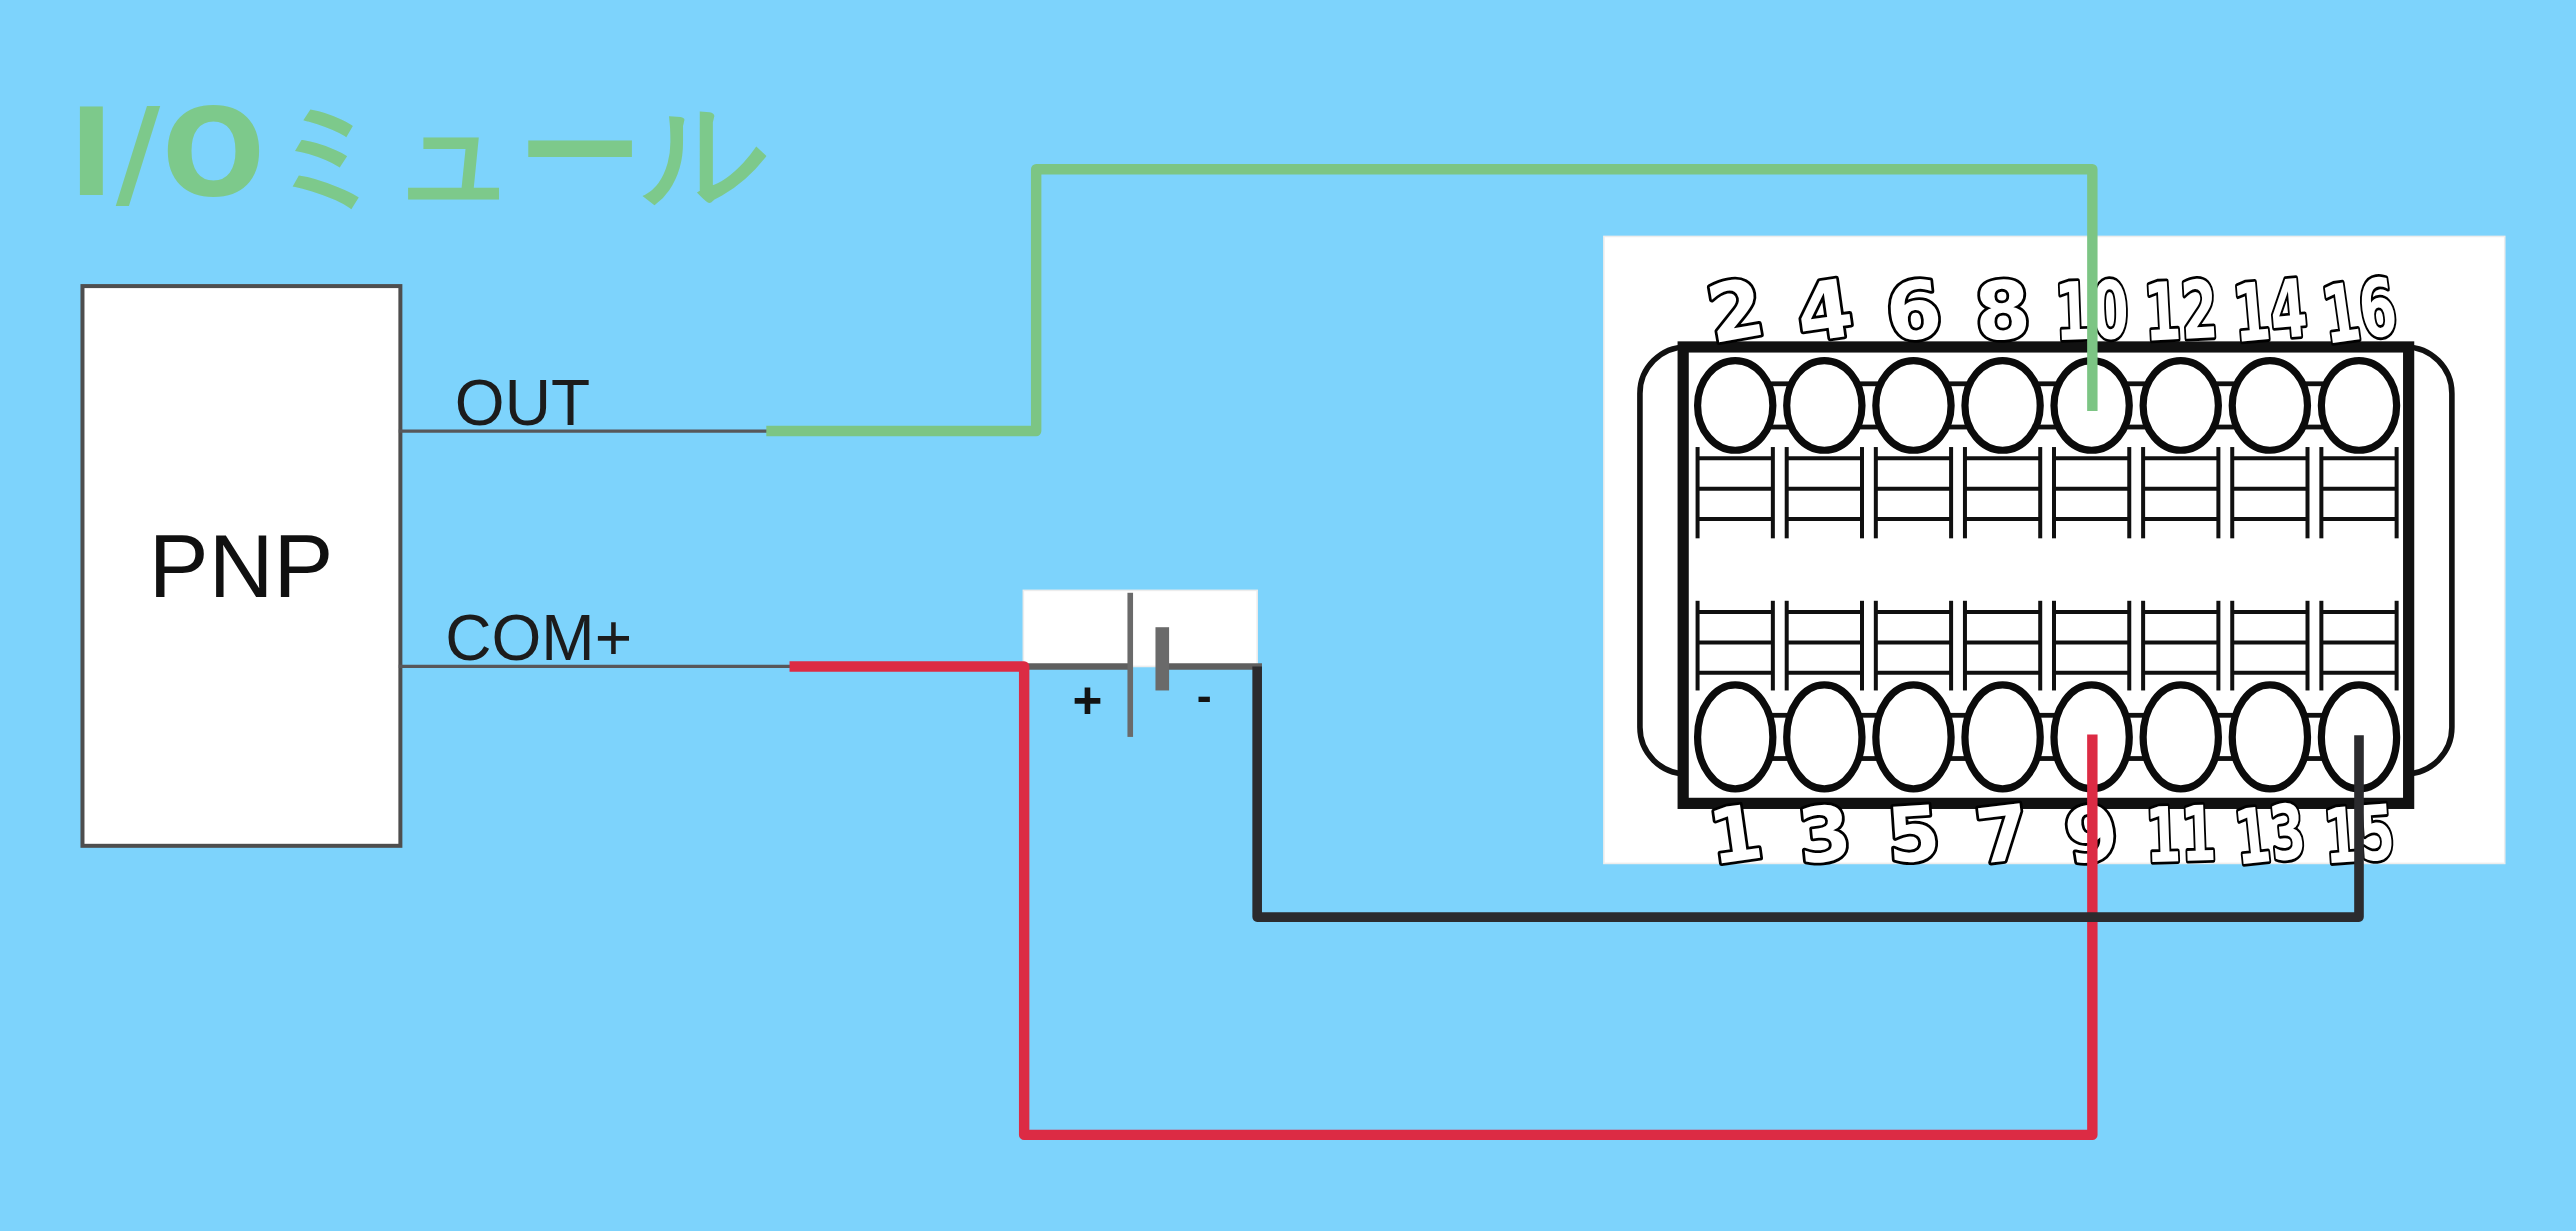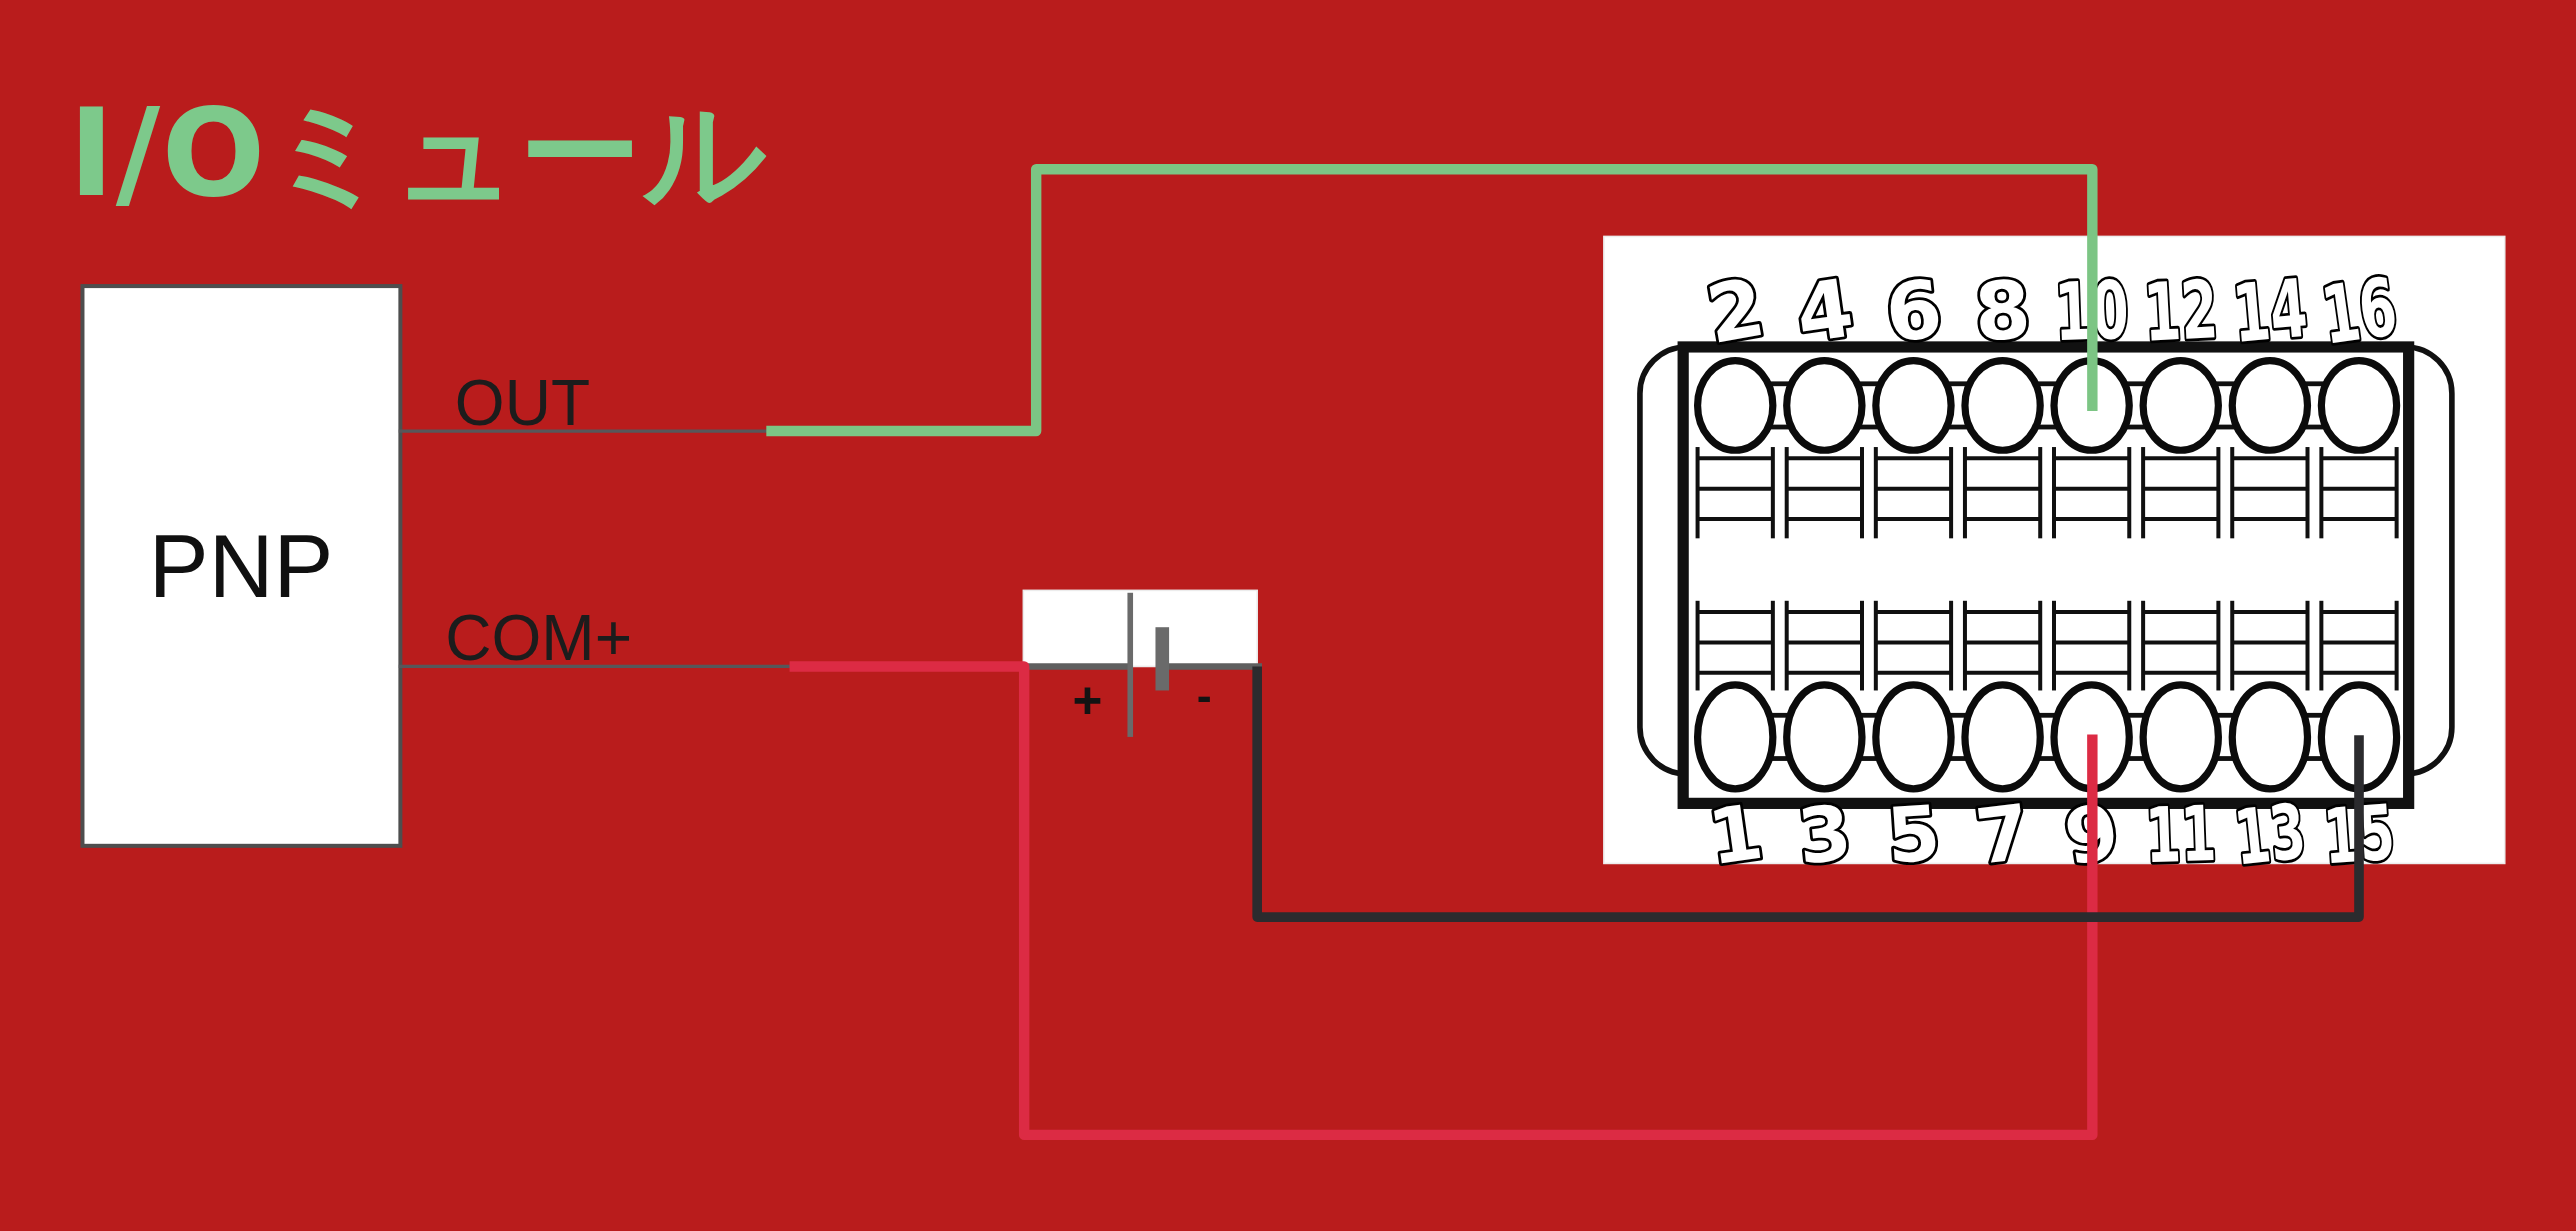--- a/index.html
+++ b/index.html
@@ -1,16 +1,16 @@
 <!DOCTYPE html>
 <html style="font-size:13px"><head>
 <meta charset="utf-8">
 <style>
   html,body{margin:0;padding:0;background:#fff;}
-  .stage{position:relative;width:2576px;height:1232px;background:#b91c1c;overflow:hidden;}
+  .stage{position:relative;width:2576px;height:1232px;background:#7dd3fc;overflow:hidden;}
   svg{display:block;}
   .title-text{font-family:"DejaVu Sans",sans-serif;font-weight:700;font-size:152px;letter-spacing:2px;}
   .label-text{font-family:"Liberation Sans",sans-serif;font-size:80px;fill:#1c1c1c;}
   .device-text{font-family:"Liberation Sans",sans-serif;font-size:112px;fill:#101010;}
   .sign-text{font-family:"Liberation Sans",sans-serif;font-weight:700;fill:#131313;}
   .pin-num{font-family:"DejaVu Sans",sans-serif;font-weight:700;fill:#ffffff;stroke:#000000;stroke-width:7px;paint-order:stroke fill;stroke-linejoin:round;}
 </style>
 </head>
 <body>
 

